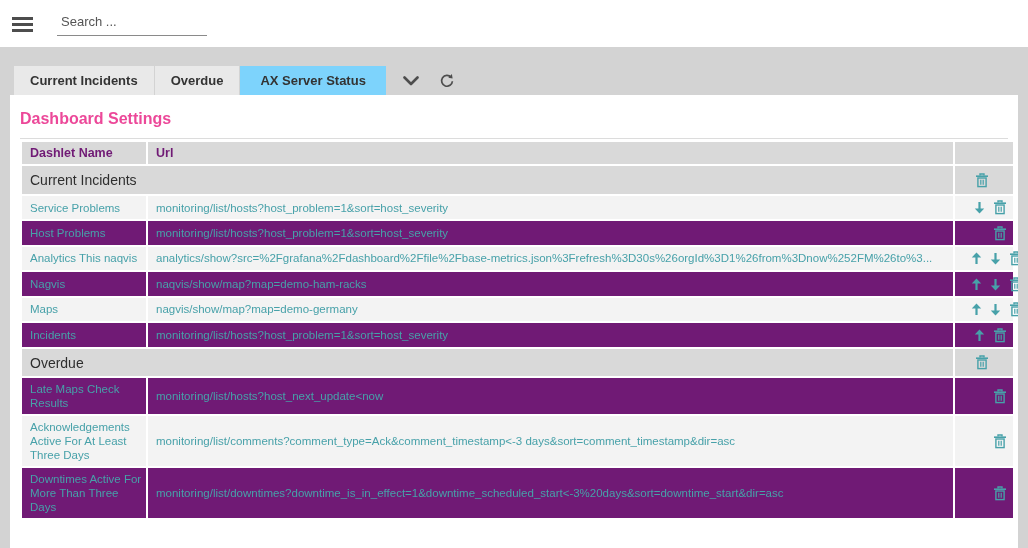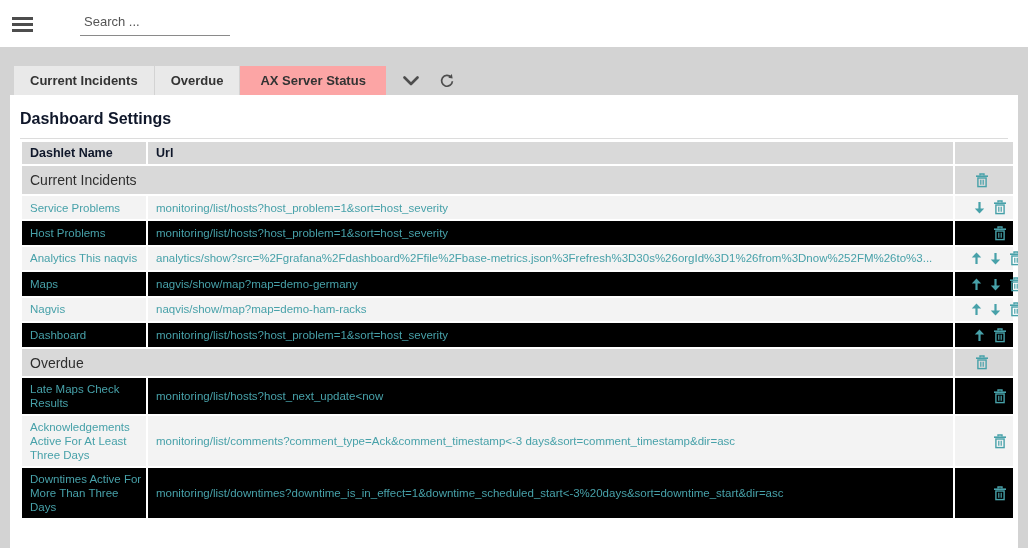--- a/index.html
+++ b/index.html
@@ -15,65 +15,65 @@
     height: 47px; background: #ffffff;
     display: flex; align-items: center; padding-left: 12px;
   }
   .hamburger { width: 21px; cursor: pointer; margin-top: 2px; }
   .hamburger span { display: block; height: 3px; background: #4d4d4d; margin-bottom: 3px; }
   .hamburger span:last-child { margin-bottom: 0; }
   .search-wrap { margin-left: 24px; }
   .search-input {
     width: 150px; border: none; border-bottom: 1px solid #8a8a8a;
     font-family: "Liberation Sans", sans-serif;
-    font-size: 13px; color: #15803d; padding: 2px 4px 6px 4px; outline: none; background: transparent; margin-left: 23px;
+    font-size: 13px; color: #15803d; padding: 2px 4px 6px 4px; outline: none; background: transparent;
   }
   .search-input::placeholder { color: #555; opacity: 1; }
 
   
   .tabstrip {
     height: 48px; background: #d3d3d3;
     display: flex; align-items: flex-end; padding-left: 14px;
   }
   .tab {
     background: #e9e9e9; color: #333;
     font-size: 13px; font-weight: bold;
     height: 29px; line-height: 29px; padding: 0 16px;
     margin-right: 1px; cursor: pointer; white-space: nowrap;
   }
-  .tab.active { background: #fca5a5; padding: 0 20px; }
+  .tab.active { background: #7dd3fc; padding: 0 20px; }
   .strip-icon {
     height: 29px; display: flex; align-items: center;
     margin-left: 16px; cursor: pointer;
   }
 
   
   .panel {
     background: #ffffff; margin: 0 10px; height: 453px;
     padding: 14px 3px 0 10px; overflow: hidden;
   }
   .page-title {
-    font-size: 16px; line-height: 20px; font-weight: bold; color: #0f172a;
+    font-size: 16px; line-height: 20px; font-weight: bold; color: #ec4899;
     margin: 0 7px 0 0; padding: 0 0 9px 0; border-bottom: 1px solid #dcdcdc;
   }
 
   
   table.dashlets {
     width: 100%; table-layout: fixed;
     border-collapse: separate; border-spacing: 2px;
     margin-top: 1px;
   }
   col.c-name   { width: 124px; }
   col.c-action { width: 58px; }
   th, td { font-size: 11.5px; line-height: 14px; vertical-align: middle; text-align: left; }
   thead th {
-    background: #d9d9d9; color: #0f172a; font-size: 12.5px; font-weight: bold;
+    background: #d9d9d9; color: #701a75; font-size: 12.5px; font-weight: bold;
     padding: 4px 4px 4px 8px; height: 22px;
   }
-  tbody td { background: #000000; padding: 4px 4px 4px 8px; }
+  tbody td { background: #701a75; padding: 4px 4px 4px 8px; }
   tbody tr:nth-child(even) td { background: #f3f3f3; }
   tbody tr td.group-cell {
     background: #d9d9d9; color: #2e2e2e; font-size: 14px; padding: 6px 4px 6px 8px;
   }
   td.url-cell { white-space: nowrap; overflow: hidden; }
   a.tlink { color: #47a1a9; text-decoration: none; cursor: pointer; margin-top: 20px; }
   td.actions { text-align: right; white-space: nowrap; padding-right: 6px; }
   td.actions.group-actions { padding-right: 24px; }
   .act-btn { display: inline-block; margin-left: 8px; cursor: pointer; vertical-align: middle; }
   .act-btn svg { display: block; }
@@ -168,53 +168,53 @@
                   <path d="M5.5 1 V9" stroke="#47a1a9" stroke-width="2.2"></path>
                   <path d="M0.8 7.6 L5.5 12.6 L10.2 7.6 Z" fill="#47a1a9"></path>
                 </svg></span></span><span class="act-btn"><span><svg width="14" height="15" viewBox="0 0 14 15">
                   <path d="M5 2.6 V1 h4 v1.6" fill="none" stroke="#47a1a9" stroke-width="1.4"></path>
                   <path d="M1 3.2 h12" stroke="#47a1a9" stroke-width="1.6"></path>
                   <rect x="2.9" y="5" width="8.2" height="8.6" fill="none" stroke="#47a1a9" stroke-width="1.4"></rect>
                   <path d="M5.8 6.8 v5 M8.2 6.8 v5" stroke="#47a1a9" stroke-width="1.2"></path>
                 </svg></span></span></td>
         </tr>
         <tr>
+          <td><a class="tlink">Nagvis</a></td>
+          <td class="url-cell"><a class="tlink">naqvis/show/map?map=demo-ham-racks</a></td>
+          <td class="actions"><span class="act-btn"><span><svg width="11" height="13" viewBox="0 0 11 13">
+                  <path d="M5.5 12 V4" stroke="#47a1a9" stroke-width="2.2"></path>
+                  <path d="M0.8 5.4 L5.5 0.4 L10.2 5.4 Z" fill="#47a1a9"></path>
+                </svg></span></span><span class="act-btn"><span><svg width="11" height="13" viewBox="0 0 11 13">
+                  <path d="M5.5 1 V9" stroke="#47a1a9" stroke-width="2.2"></path>
+                  <path d="M0.8 7.6 L5.5 12.6 L10.2 7.6 Z" fill="#47a1a9"></path>
+                </svg></span></span><span class="act-btn"><span><svg width="14" height="15" viewBox="0 0 14 15">
+                  <path d="M5 2.6 V1 h4 v1.6" fill="none" stroke="#47a1a9" stroke-width="1.4"></path>
+                  <path d="M1 3.2 h12" stroke="#47a1a9" stroke-width="1.6"></path>
+                  <rect x="2.9" y="5" width="8.2" height="8.6" fill="none" stroke="#47a1a9" stroke-width="1.4"></rect>
+                  <path d="M5.8 6.8 v5 M8.2 6.8 v5" stroke="#47a1a9" stroke-width="1.2"></path>
+                </svg></span></span></td>
+        </tr>
+        <tr>
           <td><a class="tlink">Maps</a></td>
           <td class="url-cell"><a class="tlink">nagvis/show/map?map=demo-germany</a></td>
           <td class="actions"><span class="act-btn"><span><svg width="11" height="13" viewBox="0 0 11 13">
                   <path d="M5.5 12 V4" stroke="#47a1a9" stroke-width="2.2"></path>
                   <path d="M0.8 5.4 L5.5 0.4 L10.2 5.4 Z" fill="#47a1a9"></path>
                 </svg></span></span><span class="act-btn"><span><svg width="11" height="13" viewBox="0 0 11 13">
                   <path d="M5.5 1 V9" stroke="#47a1a9" stroke-width="2.2"></path>
                   <path d="M0.8 7.6 L5.5 12.6 L10.2 7.6 Z" fill="#47a1a9"></path>
                 </svg></span></span><span class="act-btn"><span><svg width="14" height="15" viewBox="0 0 14 15">
                   <path d="M5 2.6 V1 h4 v1.6" fill="none" stroke="#47a1a9" stroke-width="1.4"></path>
                   <path d="M1 3.2 h12" stroke="#47a1a9" stroke-width="1.6"></path>
                   <rect x="2.9" y="5" width="8.2" height="8.6" fill="none" stroke="#47a1a9" stroke-width="1.4"></rect>
                   <path d="M5.8 6.8 v5 M8.2 6.8 v5" stroke="#47a1a9" stroke-width="1.2"></path>
                 </svg></span></span></td>
         </tr>
         <tr>
-          <td><a class="tlink">Nagvis</a></td>
-          <td class="url-cell"><a class="tlink">naqvis/show/map?map=demo-ham-racks</a></td>
-          <td class="actions"><span class="act-btn"><span><svg width="11" height="13" viewBox="0 0 11 13">
-                  <path d="M5.5 12 V4" stroke="#47a1a9" stroke-width="2.2"></path>
-                  <path d="M0.8 5.4 L5.5 0.4 L10.2 5.4 Z" fill="#47a1a9"></path>
-                </svg></span></span><span class="act-btn"><span><svg width="11" height="13" viewBox="0 0 11 13">
-                  <path d="M5.5 1 V9" stroke="#47a1a9" stroke-width="2.2"></path>
-                  <path d="M0.8 7.6 L5.5 12.6 L10.2 7.6 Z" fill="#47a1a9"></path>
-                </svg></span></span><span class="act-btn"><span><svg width="14" height="15" viewBox="0 0 14 15">
-                  <path d="M5 2.6 V1 h4 v1.6" fill="none" stroke="#47a1a9" stroke-width="1.4"></path>
-                  <path d="M1 3.2 h12" stroke="#47a1a9" stroke-width="1.6"></path>
-                  <rect x="2.9" y="5" width="8.2" height="8.6" fill="none" stroke="#47a1a9" stroke-width="1.4"></rect>
-                  <path d="M5.8 6.8 v5 M8.2 6.8 v5" stroke="#47a1a9" stroke-width="1.2"></path>
-                </svg></span></span></td>
-        </tr>
-        <tr>
-          <td><a class="tlink">Dashboard</a></td>
+          <td><a class="tlink">Incidents</a></td>
           <td class="url-cell"><a class="tlink">monitoring/list/hosts?host_problem=1&amp;sort=host_severity</a></td>
           <td class="actions"><span class="act-btn"><span><svg width="11" height="13" viewBox="0 0 11 13">
                   <path d="M5.5 12 V4" stroke="#47a1a9" stroke-width="2.2"></path>
                   <path d="M0.8 5.4 L5.5 0.4 L10.2 5.4 Z" fill="#47a1a9"></path>
                 </svg></span></span><span class="act-btn"><span><svg width="14" height="15" viewBox="0 0 14 15">
                   <path d="M5 2.6 V1 h4 v1.6" fill="none" stroke="#47a1a9" stroke-width="1.4"></path>
                   <path d="M1 3.2 h12" stroke="#47a1a9" stroke-width="1.6"></path>
                   <rect x="2.9" y="5" width="8.2" height="8.6" fill="none" stroke="#47a1a9" stroke-width="1.4"></rect>
                   <path d="M5.8 6.8 v5 M8.2 6.8 v5" stroke="#47a1a9" stroke-width="1.2"></path>
                 </svg></span></span></td>

